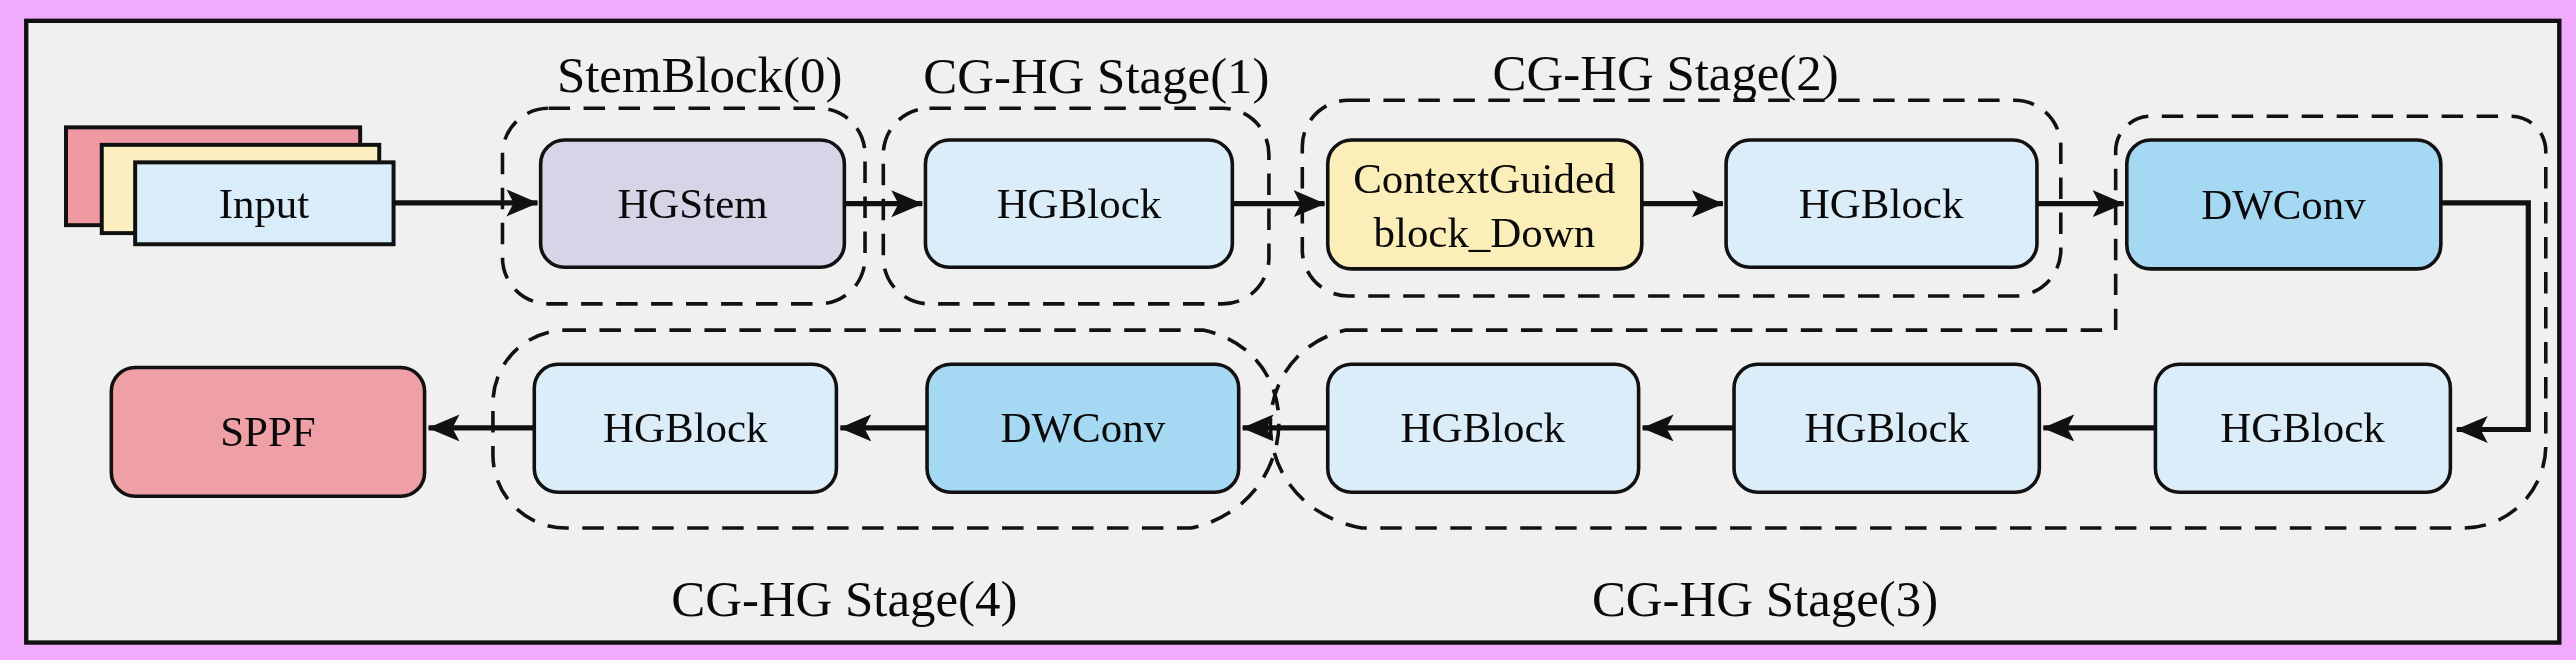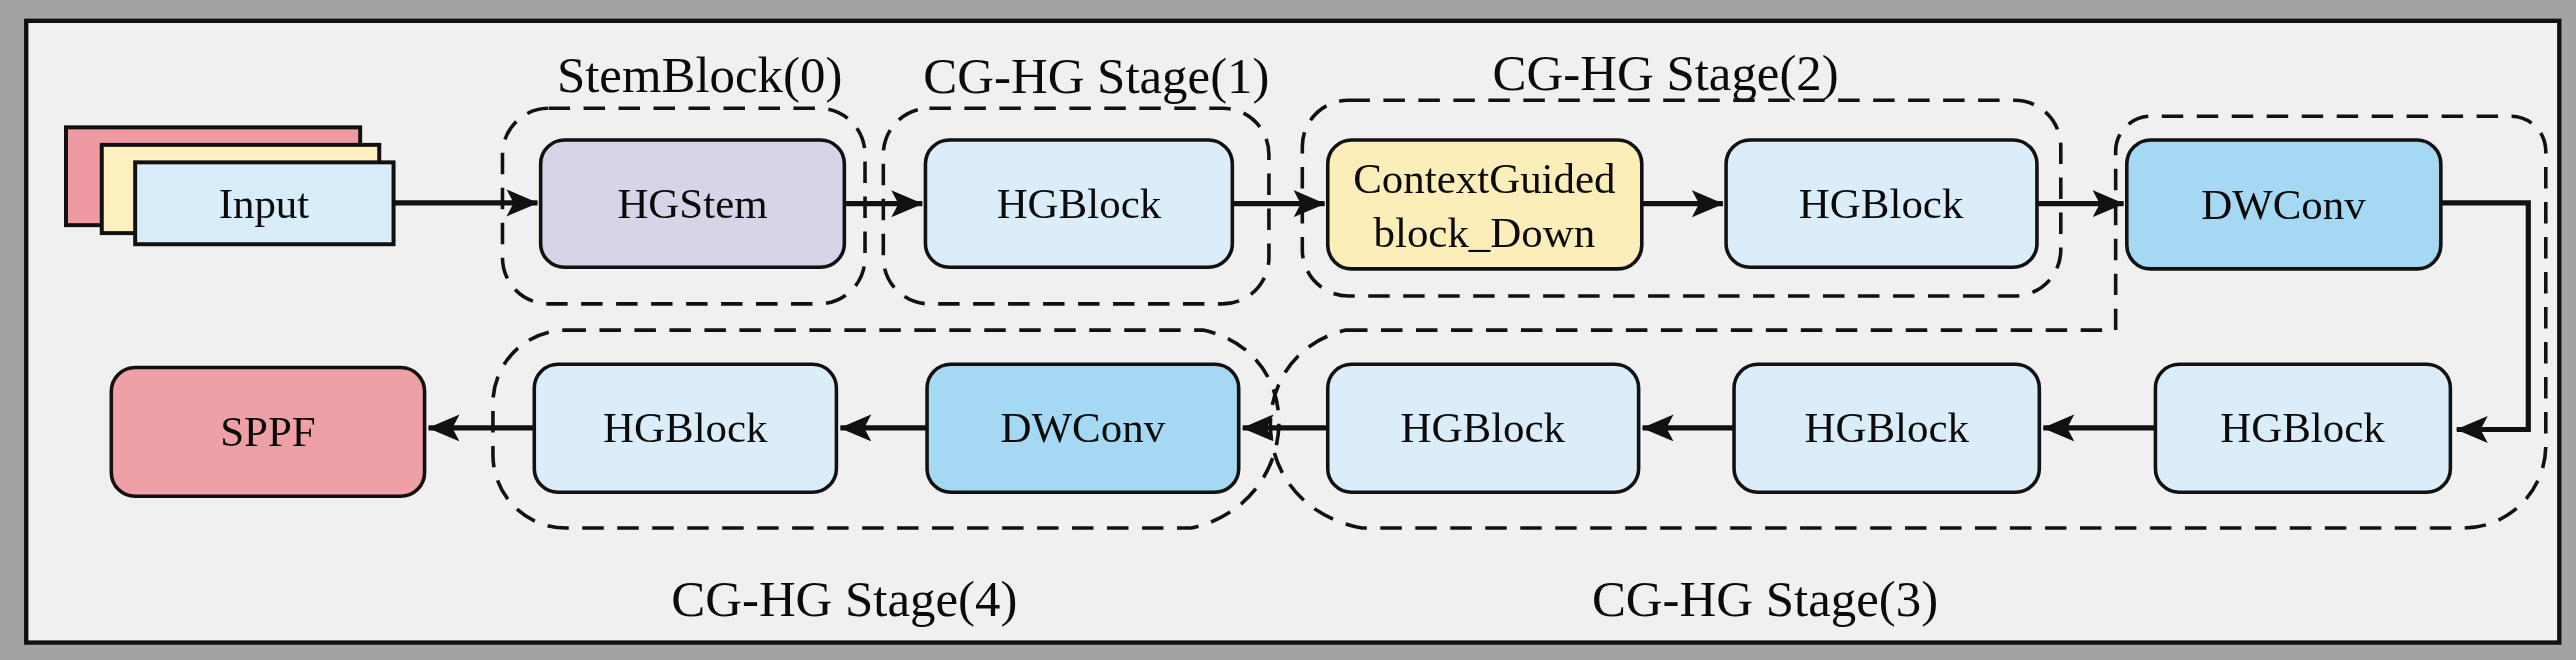--- a/index.html
+++ b/index.html
@@ -1,16 +1,16 @@
 <!DOCTYPE html>
 <html style="font-size:12.7px"><head>
 <meta charset="utf-8">
 <style>
   html,body{margin:0;padding:0;background:#ffffff;}
-  #canvas{position:relative;width:2576px;height:661px;background:#a3a3a3;overflow:hidden;}
+  #canvas{position:relative;width:2576px;height:661px;background:#f0abfc;overflow:hidden;}
   svg{position:absolute;top:0;left:0;}
   .node{stroke:#111111;stroke-width:4.5;}
   .stack{stroke:#111111;stroke-width:5;}
   .lbl{font-family:"Liberation Serif","DejaVu Serif",serif;font-size:54px;fill:#0a0a0a;
        text-anchor:middle;dominant-baseline:central;}
   .hdr{font-family:"Liberation Serif","DejaVu Serif",serif;font-size:64px;fill:#0a0a0a;
        text-anchor:middle;dominant-baseline:central;}
   .dash{fill:none;stroke:#111111;stroke-width:4.5;stroke-dasharray:27 17;}
   .flow{fill:none;stroke:#111111;stroke-width:6.5;}
 </style>

